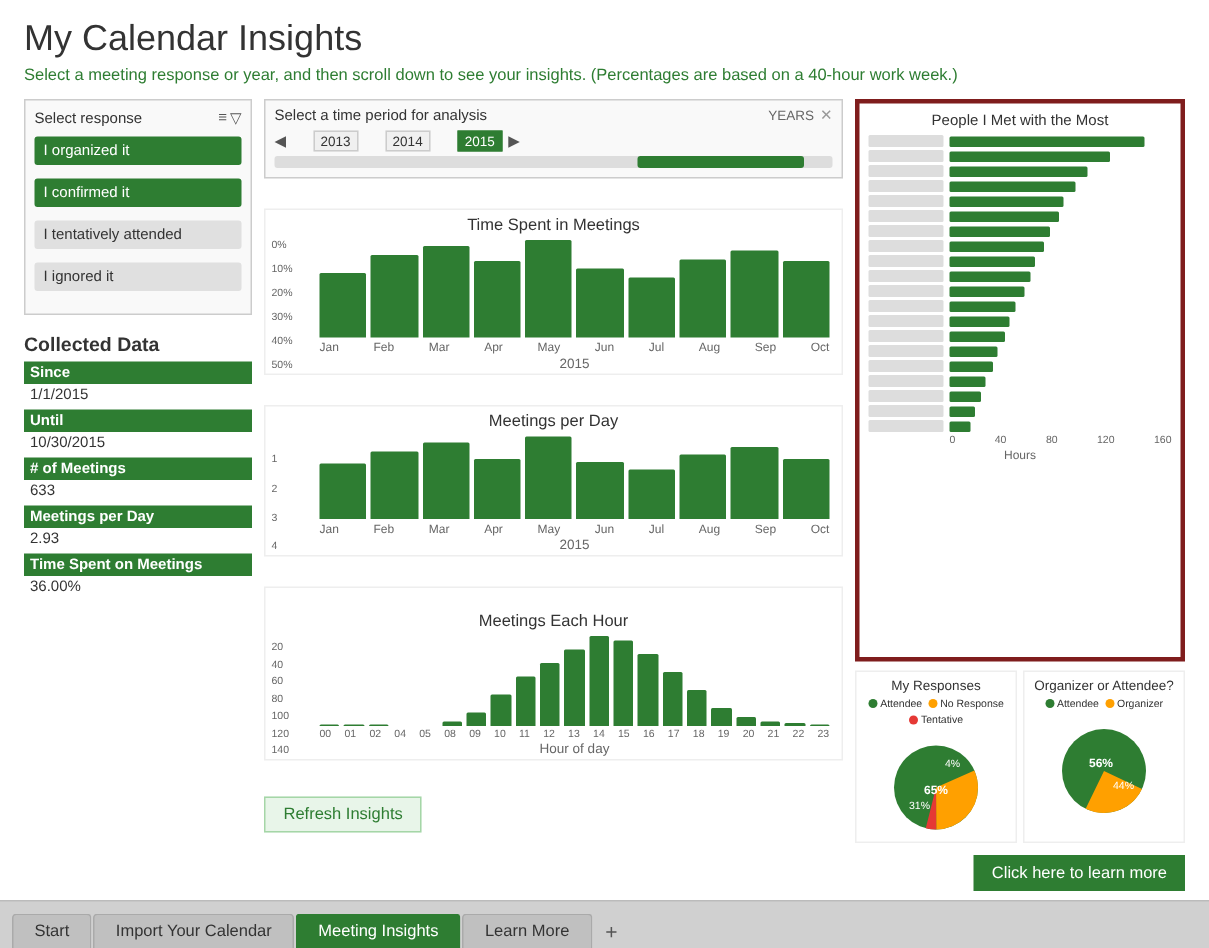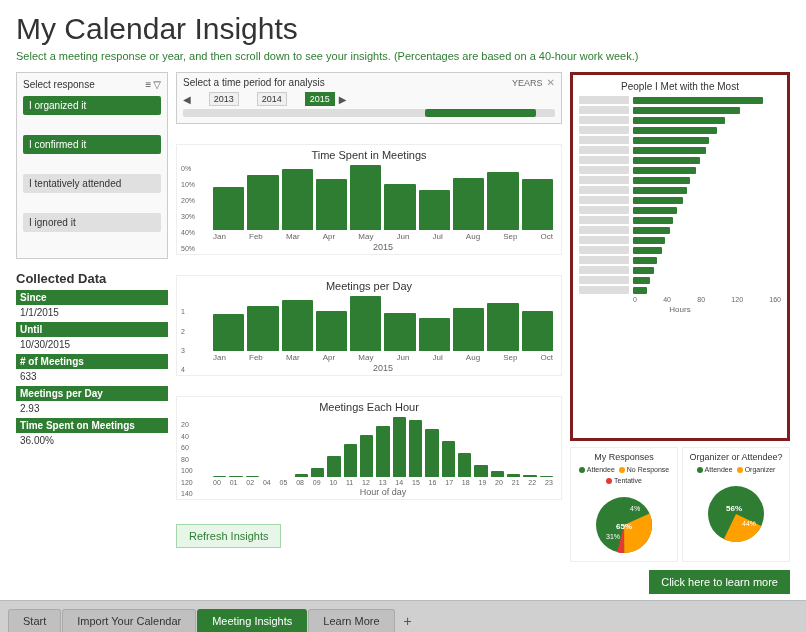--- a/index.html
+++ b/index.html
@@ -16,21 +16,21 @@
     .main-container {
       background: white;
       flex: 1;
       display: flex;
       flex-direction: column;
       padding: 12px 16px 6px 16px;
       overflow: hidden;
     }
 
     .page-title {
-      font-size: 30px;
+      font-size: 24px;
       font-weight: 300;
       color: #333;
       margin-bottom: 4px;
     }
 
     .page-subtitle {
       font-size: 11px;
       color: #2e7d32;
       margin-bottom: 10px;
     }
@@ -70,21 +70,21 @@
       display: flex;
       gap: 2px;
       font-size: 10px;
       color: #555;
     }
 
     .response-btn {
       display: block;
       width: 100%;
       padding: 4px 6px;
-      margin-bottom: 20px;
+      margin-bottom: 9px;
       font-size: 10px;
       border: none;
       cursor: pointer;
       text-align: left;
       border-radius: 2px;
     }
 
     .response-btn.active {
       background: #2e7d32;
       color: white;
@@ -540,21 +540,21 @@
               <span>Jun</span>
               <span>Jul</span>
               <span>Aug</span>
               <span>Sep</span>
               <span>Oct</span>
           </div>
           <div class="chart-year-label">2015</div>
         </div>
       </div>
 
-      <div style="background:white;border:1px solid #eee;padding:4px 4px 2px 4px;">
+      <div style="background:white;border:1px solid #eee;padding:16px 4px 2px 4px;">
         <div class="chart-title">Meetings Each Hour</div>
         <div class="chart-wrapper">
           <div class="y-axis-labels">
             <span>140</span>
             <span>120</span>
             <span>100</span>
             <span>80</span>
             <span>60</span>
             <span>40</span>
             <span>20</span>

